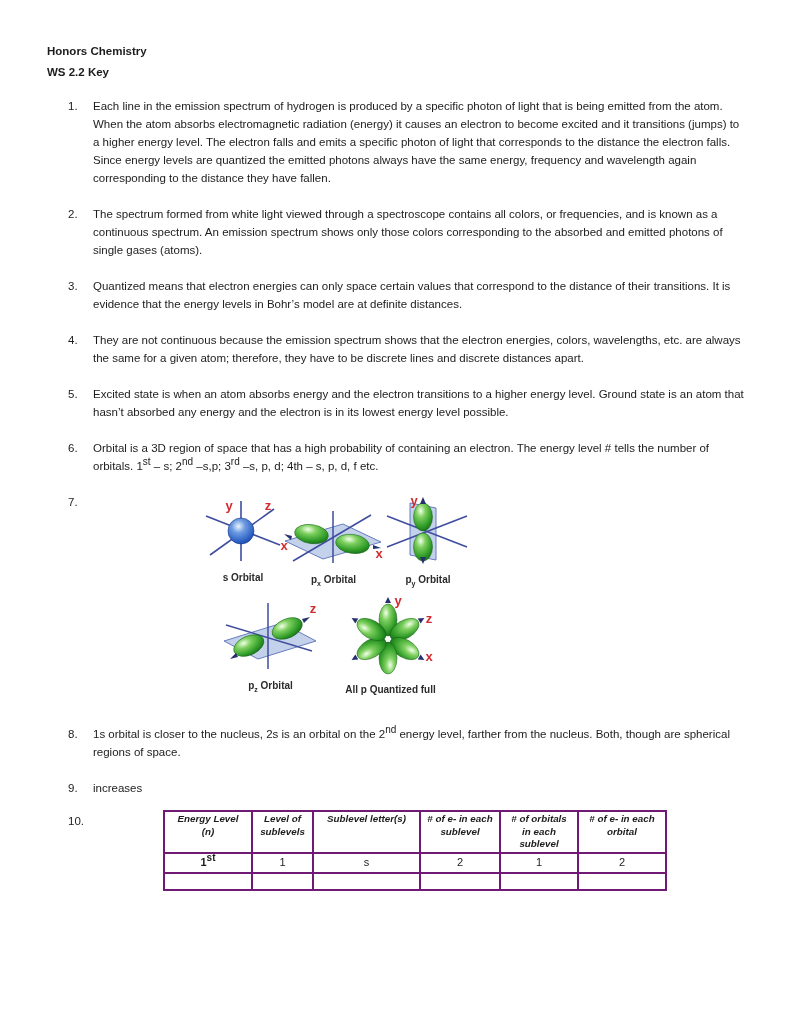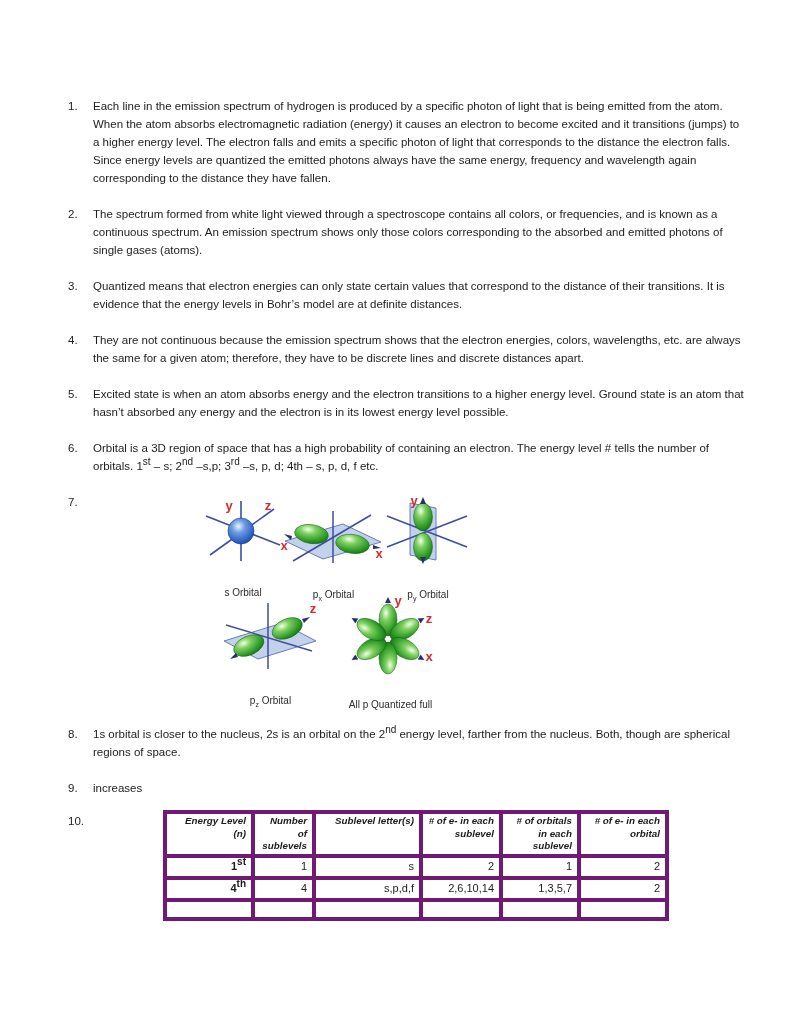--- a/index.html
+++ b/index.html
@@ -17,27 +17,27 @@
   sub{font-size:7px;vertical-align:sub;line-height:0;}
 
   
   .diagram{position:relative;width:300px;height:202px;margin-left:100px;margin-top:2px;}
   .orb{position:absolute;text-align:center;}
   .gS{left:3px;top:2px;width:94px;}
   .gPx{left:88px;top:14px;width:105px;}
   .gPy{left:190px;top:0px;width:90px;}
   .gPz{left:25px;top:102px;width:105px;}
   .gAll{left:145px;top:100px;width:105px;}
-  .cap{font-size:10px;font-weight:400;color:#2b2b2b;margin-top:16px;white-space:nowrap;}
+  .cap{font-size:10px;font-weight:700;color:#2b2b2b;margin-top:1px;white-space:nowrap;}
   .axlabel{font-weight:bold;font-size:13px;font-family:"Liberation Sans",sans-serif;}
 
   
   .tbl-wrap{margin-left:70px;margin-top:-2px;}
   table.key{border-collapse:collapse;table-layout:fixed;width:502px;font-size:11px;}
-  table.key th,table.key td{border:4px solid #701a75;padding:1px 5px;vertical-align:top;text-align:right;overflow:hidden;}
+  table.key th,table.key td{border:2px solid #701a75;padding:1px 5px;vertical-align:top;text-align:center;overflow:hidden;}
   table.key th{font-style:italic;font-weight:bold;font-size:9.8px;line-height:12.5px;}
   table.key td{height:16px;line-height:15px;}
   td.lvl{font-weight:bold;}
   tr.empty td{height:13px;}
 </style>
 </head>
 <body>
 
 <div class="page">
 
@@ -51,36 +51,40 @@
       </radialGradient>
       <radialGradient id="gBlue" cx="40%" cy="32%" r="80%">
         <stop offset="0%" stop-color="#eaf4ff"></stop>
         <stop offset="32%" stop-color="#6d9ae0"></stop>
         <stop offset="75%" stop-color="#2a5fc4"></stop>
         <stop offset="100%" stop-color="#16388c"></stop>
       </radialGradient>
     </defs>
   </svg>
 
+  <div class="header">
+    <div>Honors Chemistry</div>
+    <div>WS 2.2 Key</div>
+  </div>
 
   <div class="list">
 
     <div class="item">
       <span class="num">1.</span>
       <div class="txt">Each line in the emission spectrum of hydrogen is produced by a specific photon of light that is being emitted from the atom.  When the atom absorbs electromagnetic radiation (energy) it causes an electron to become excited and it transitions (jumps) to a higher energy level. The electron falls and emits a specific photon of light that corresponds to the distance the electron falls.  Since energy levels are quantized the emitted photons always have the same energy, frequency and wavelength again corresponding to the distance they have fallen.</div>
     </div>
 
     <div class="item">
       <span class="num">2.</span>
       <div class="txt">The spectrum formed from white light viewed through a spectroscope contains all colors, or frequencies, and is known as a continuous spectrum. An emission spectrum shows only those colors corresponding to the absorbed and emitted photons of single gases (atoms).</div>
     </div>
 
     <div class="item">
       <span class="num">3.</span>
-      <div class="txt">Quantized means that electron energies can only state certain values that correspond to the distance of their transitions. It is evidence that the energy levels in Bohr’s model are at definite distances.</div>
+      <div class="txt">Quantized means that electron energies can only space certain values that correspond to the distance of their transitions. It is evidence that the energy levels in Bohr’s model are at definite distances.</div>
     </div>
 
     <div class="item">
       <span class="num">4.</span>
       <div class="txt">They are not continuous because the emission spectrum shows that the electron energies, colors, wavelengths, etc. are always the same for a given atom; therefore, they have to be discrete lines and discrete distances apart.</div>
     </div>
 
     <div class="item">
       <span class="num">5.</span>
       <div class="txt">Excited state is when an atom absorbs energy and the electron transitions to a higher energy level. Ground state is an atom that hasn’t absorbed any energy and the electron is in its lowest energy level possible.</div>
@@ -211,44 +215,36 @@
               <col style="width:88px">
                 <col style="width:61px">
                 <col style="width:107px">
               <col style="width:80px">
                 <col style="width:78px">
                 <col style="width:88px">
             </colgroup>
             <thead>
               <tr>
                 <th>Energy Level (n)</th>
-                <th>Number of sublevels</th>
+                <th>Level of sublevels</th>
                 <th>Sublevel letter(s)</th>
                 <th># of e- in each sublevel</th>
                 <th># of orbitals in each sublevel</th>
                 <th># of e- in each orbital</th>
               </tr>
             </thead>
             <tbody>
               <tr>
                 <td class="lvl"><span>1</span><sup>st</sup></td>
                 <td>1</td>
                 <td>s</td>
                 <td>2</td>
                 <td>1</td>
                 <td>2</td>
               </tr>
-              <tr>
-                <td class="lvl"><span>4</span><sup>th</sup></td>
-                <td>4</td>
-                <td>s,p,d,f</td>
-                <td>2,6,10,14</td>
-                <td>1,3,5,7</td>
-                <td>2</td>
-              </tr>
               <tr class="empty">
                 <td></td>
                 <td></td>
                 <td></td>
                 <td></td>
                 <td></td>
                 <td></td>
               </tr>
             </tbody>
           </table>

